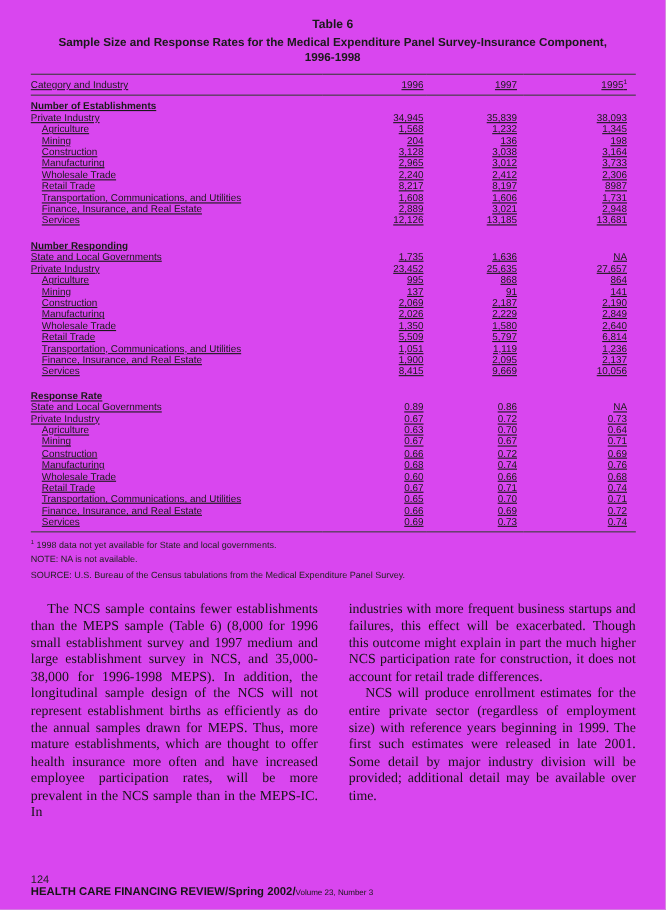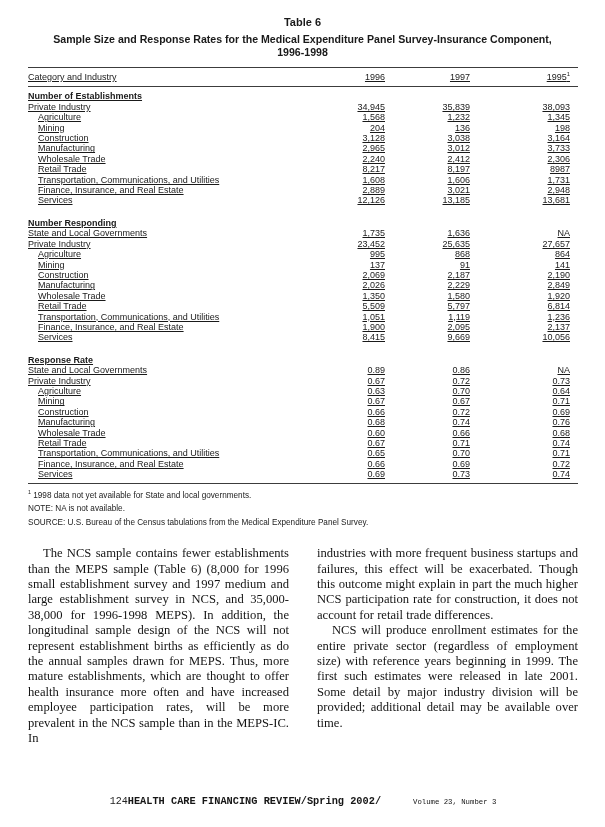--- a/index.html
+++ b/index.html
@@ -1,17 +1,17 @@
 <!DOCTYPE html>
 <html><head>
 <meta charset="utf-8">
 <style>
   html,body{margin:0;padding:0;}
   body{background:#e8e8e8;font-family:"Liberation Sans",sans-serif;}
-  .page{position:relative;width:605px;height:827px;background:#ffffff;margin:0 auto;
+  .page{position:relative;width:605px;height:827px;background:#d946ef;margin:0 auto;
         box-shadow:0 0 2px #bbb;color:#1a1a1a;overflow:hidden;}
 
   
   .table-label{margin-top:16px;text-align:center;font-weight:bold;font-size:11px;}
   .table-title{margin:5px auto 0;width:500px;text-align:center;font-weight:bold;
                font-size:10.6px;line-height:13px;}
 
   
   table.t6{margin:8px 0 0 28px;width:550px;border-collapse:collapse;table-layout:fixed;text-decoration:underline;}
   table.t6 th, table.t6 td{font-size:9px;line-height:10.4px;padding:0;font-weight:normal;
@@ -40,25 +40,25 @@
   
   .columns{display:flex;gap:28px;margin:17px 27px 0 28px;
            font-family:"Liberation Serif",serif;font-size:12.6px;line-height:15.4px;
            text-align:justify;color:#141414;}
   .col{width:270px;}
   .col p{margin:0;}
   .col p.indent{text-indent:15px;}
 
   
   .footer{position:absolute;left:28px;right:27px;top:795px;display:flex;
-          justify-content:center;align-items:baseline;
-          font-family:Liberation Mono, monospace;}
+          justify-content:flex-start;align-items:baseline;
+          font-family:Liberation Sans, sans-serif;flex-direction:column;}
   .page-number{font-size:10px;color:#222;}
   .journal{font-weight:bold;font-size:10.3px;color:#161616;}
-  .volume{font-weight:normal;font-size:7.3px;padding-left:32px;}
+  .volume{font-weight:normal;font-size:7.3px;}
 </style>
 </head>
 <body>
 
 <div class="page">
 
   <div class="table-label">Table 6</div>
   <div class="table-title">Sample Size and Response Rates for the Medical Expenditure Panel Survey-Insurance Component, 1996-1998</div>
 
   <table class="t6">
@@ -176,21 +176,21 @@
         <tr>
           <td class="lbl ind">Manufacturing</td>
           <td class="num">2,026</td>
           <td class="num">2,229</td>
           <td class="num">2,849</td>
         </tr>
         <tr>
           <td class="lbl ind">Wholesale Trade</td>
           <td class="num">1,350</td>
           <td class="num">1,580</td>
-          <td class="num">1,920</td>
+          <td class="num">2,640</td>
         </tr>
         <tr>
           <td class="lbl ind">Retail Trade</td>
           <td class="num">5,509</td>
           <td class="num">5,797</td>
           <td class="num">6,814</td>
         </tr>
         <tr>
           <td class="lbl ind">Transportation, Communications, and Utilities</td>
           <td class="num">1,051</td>

